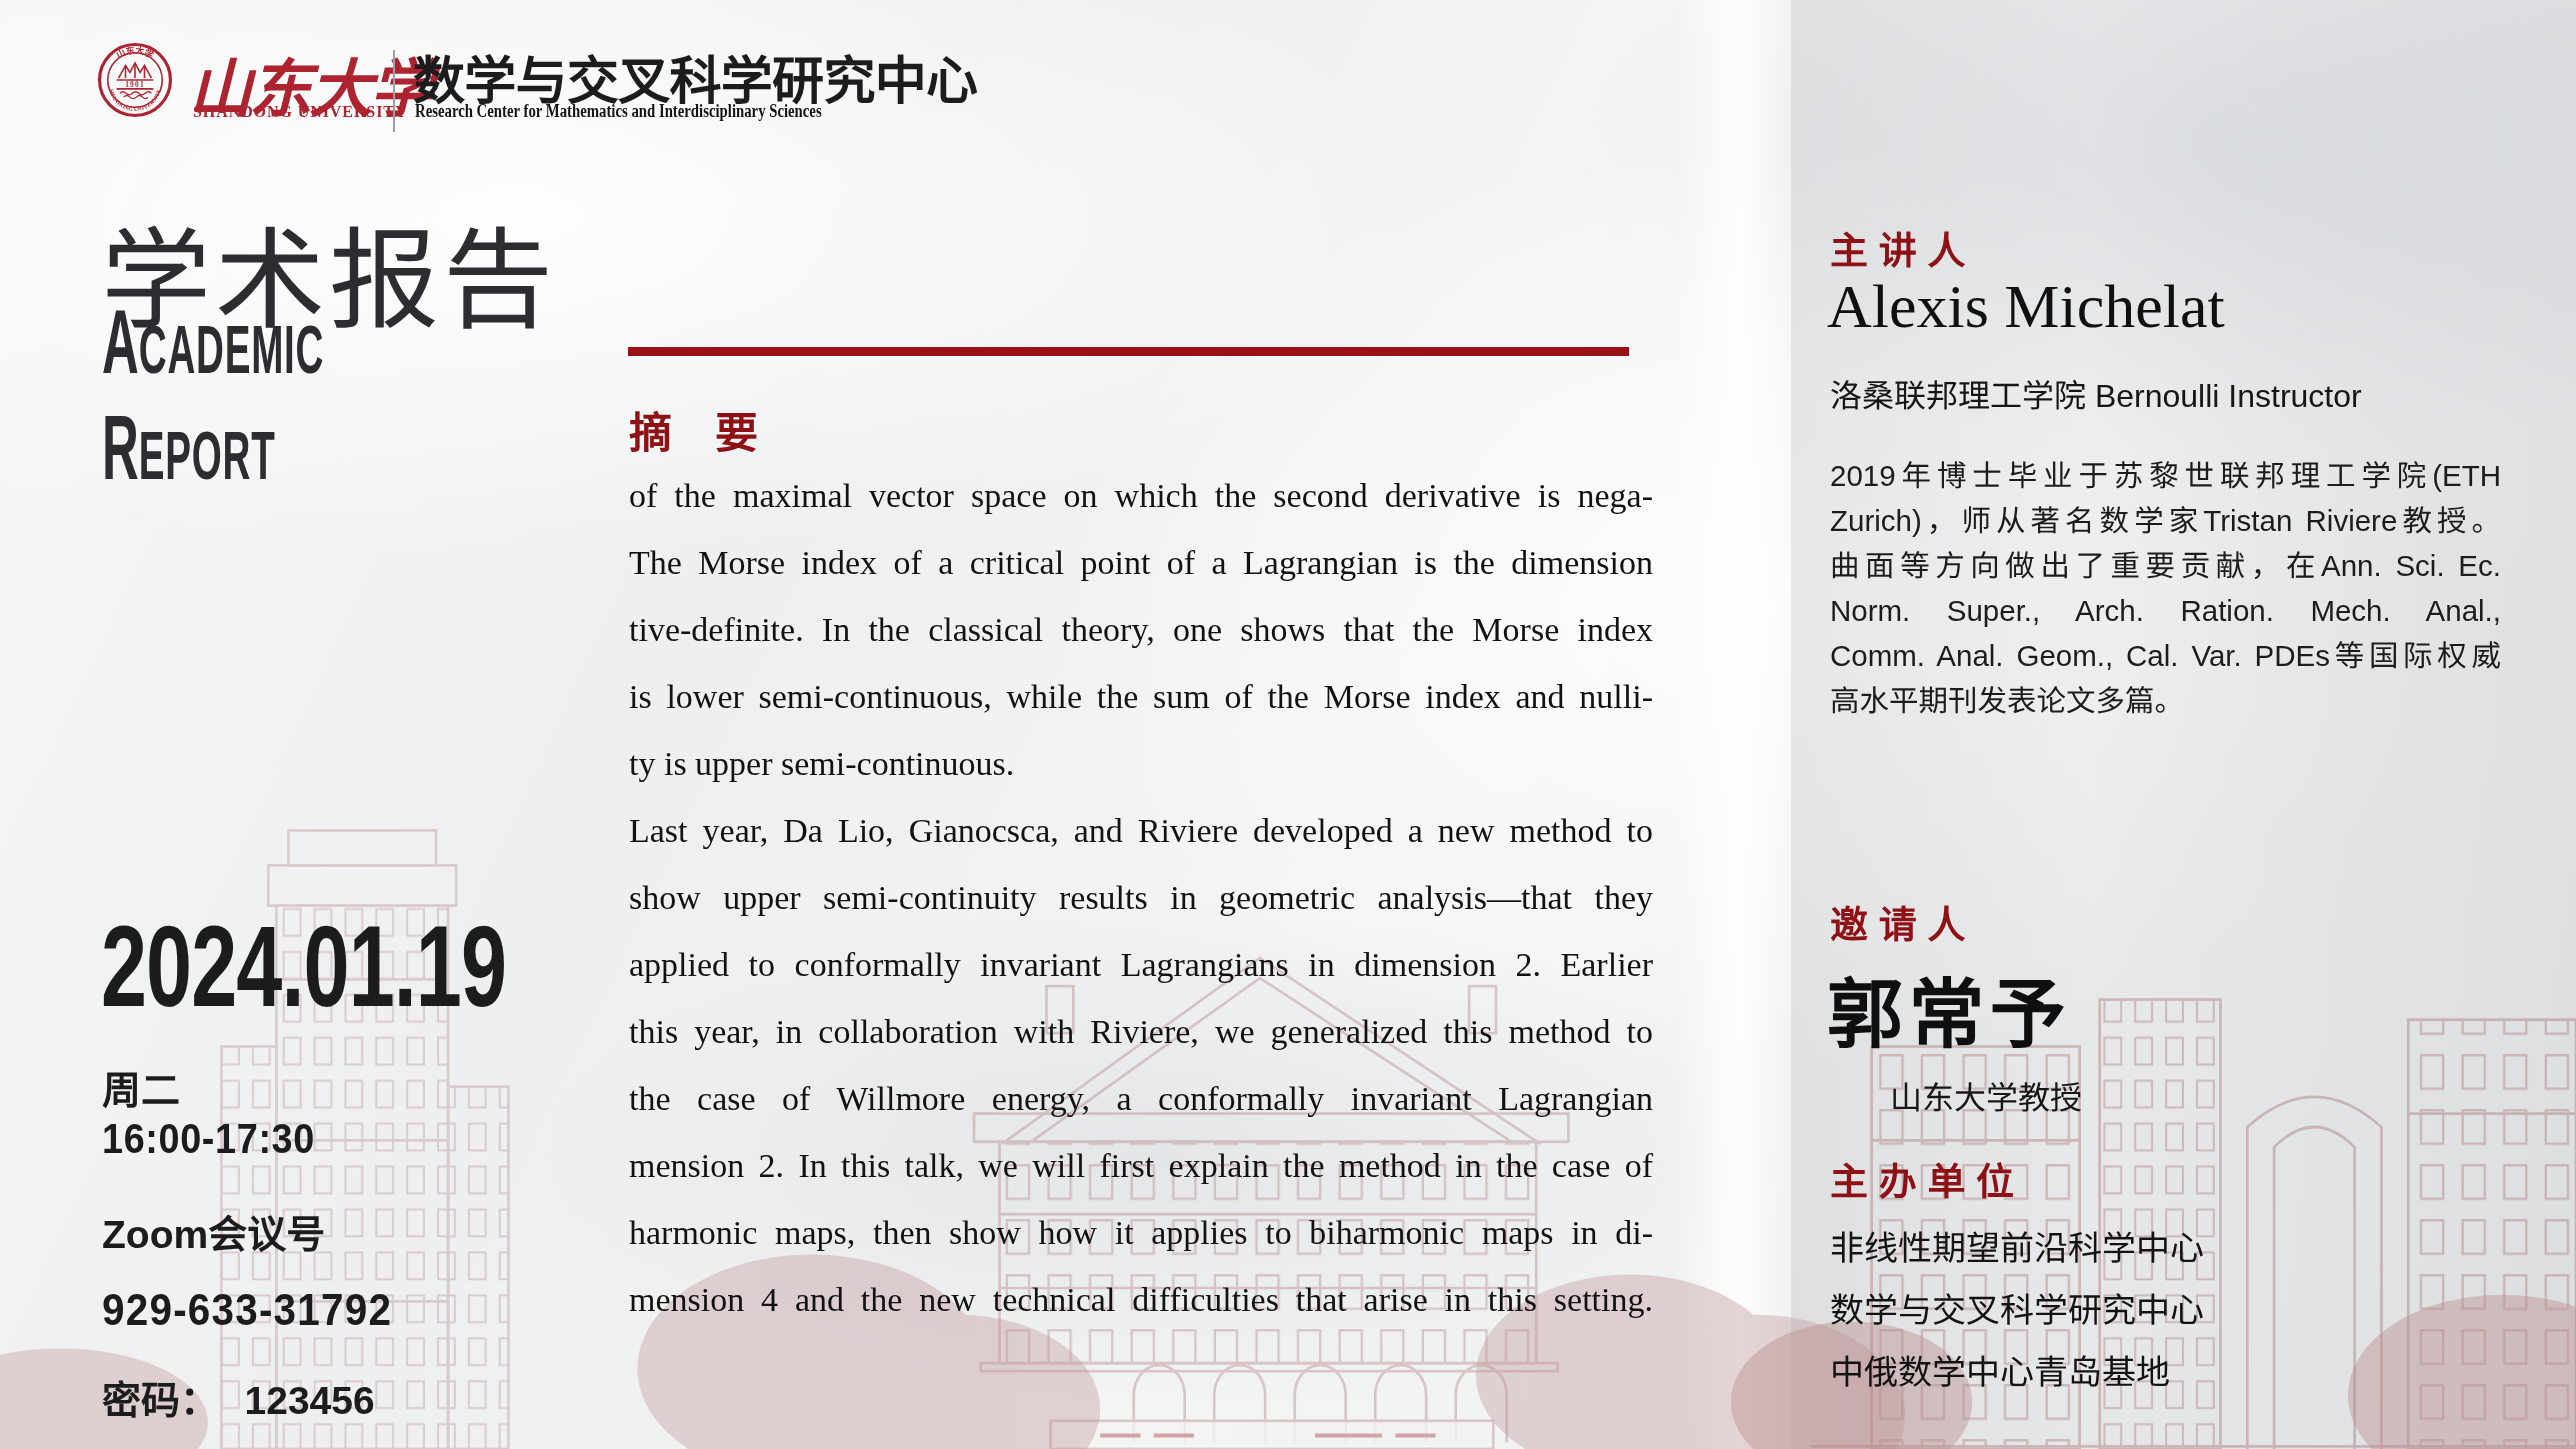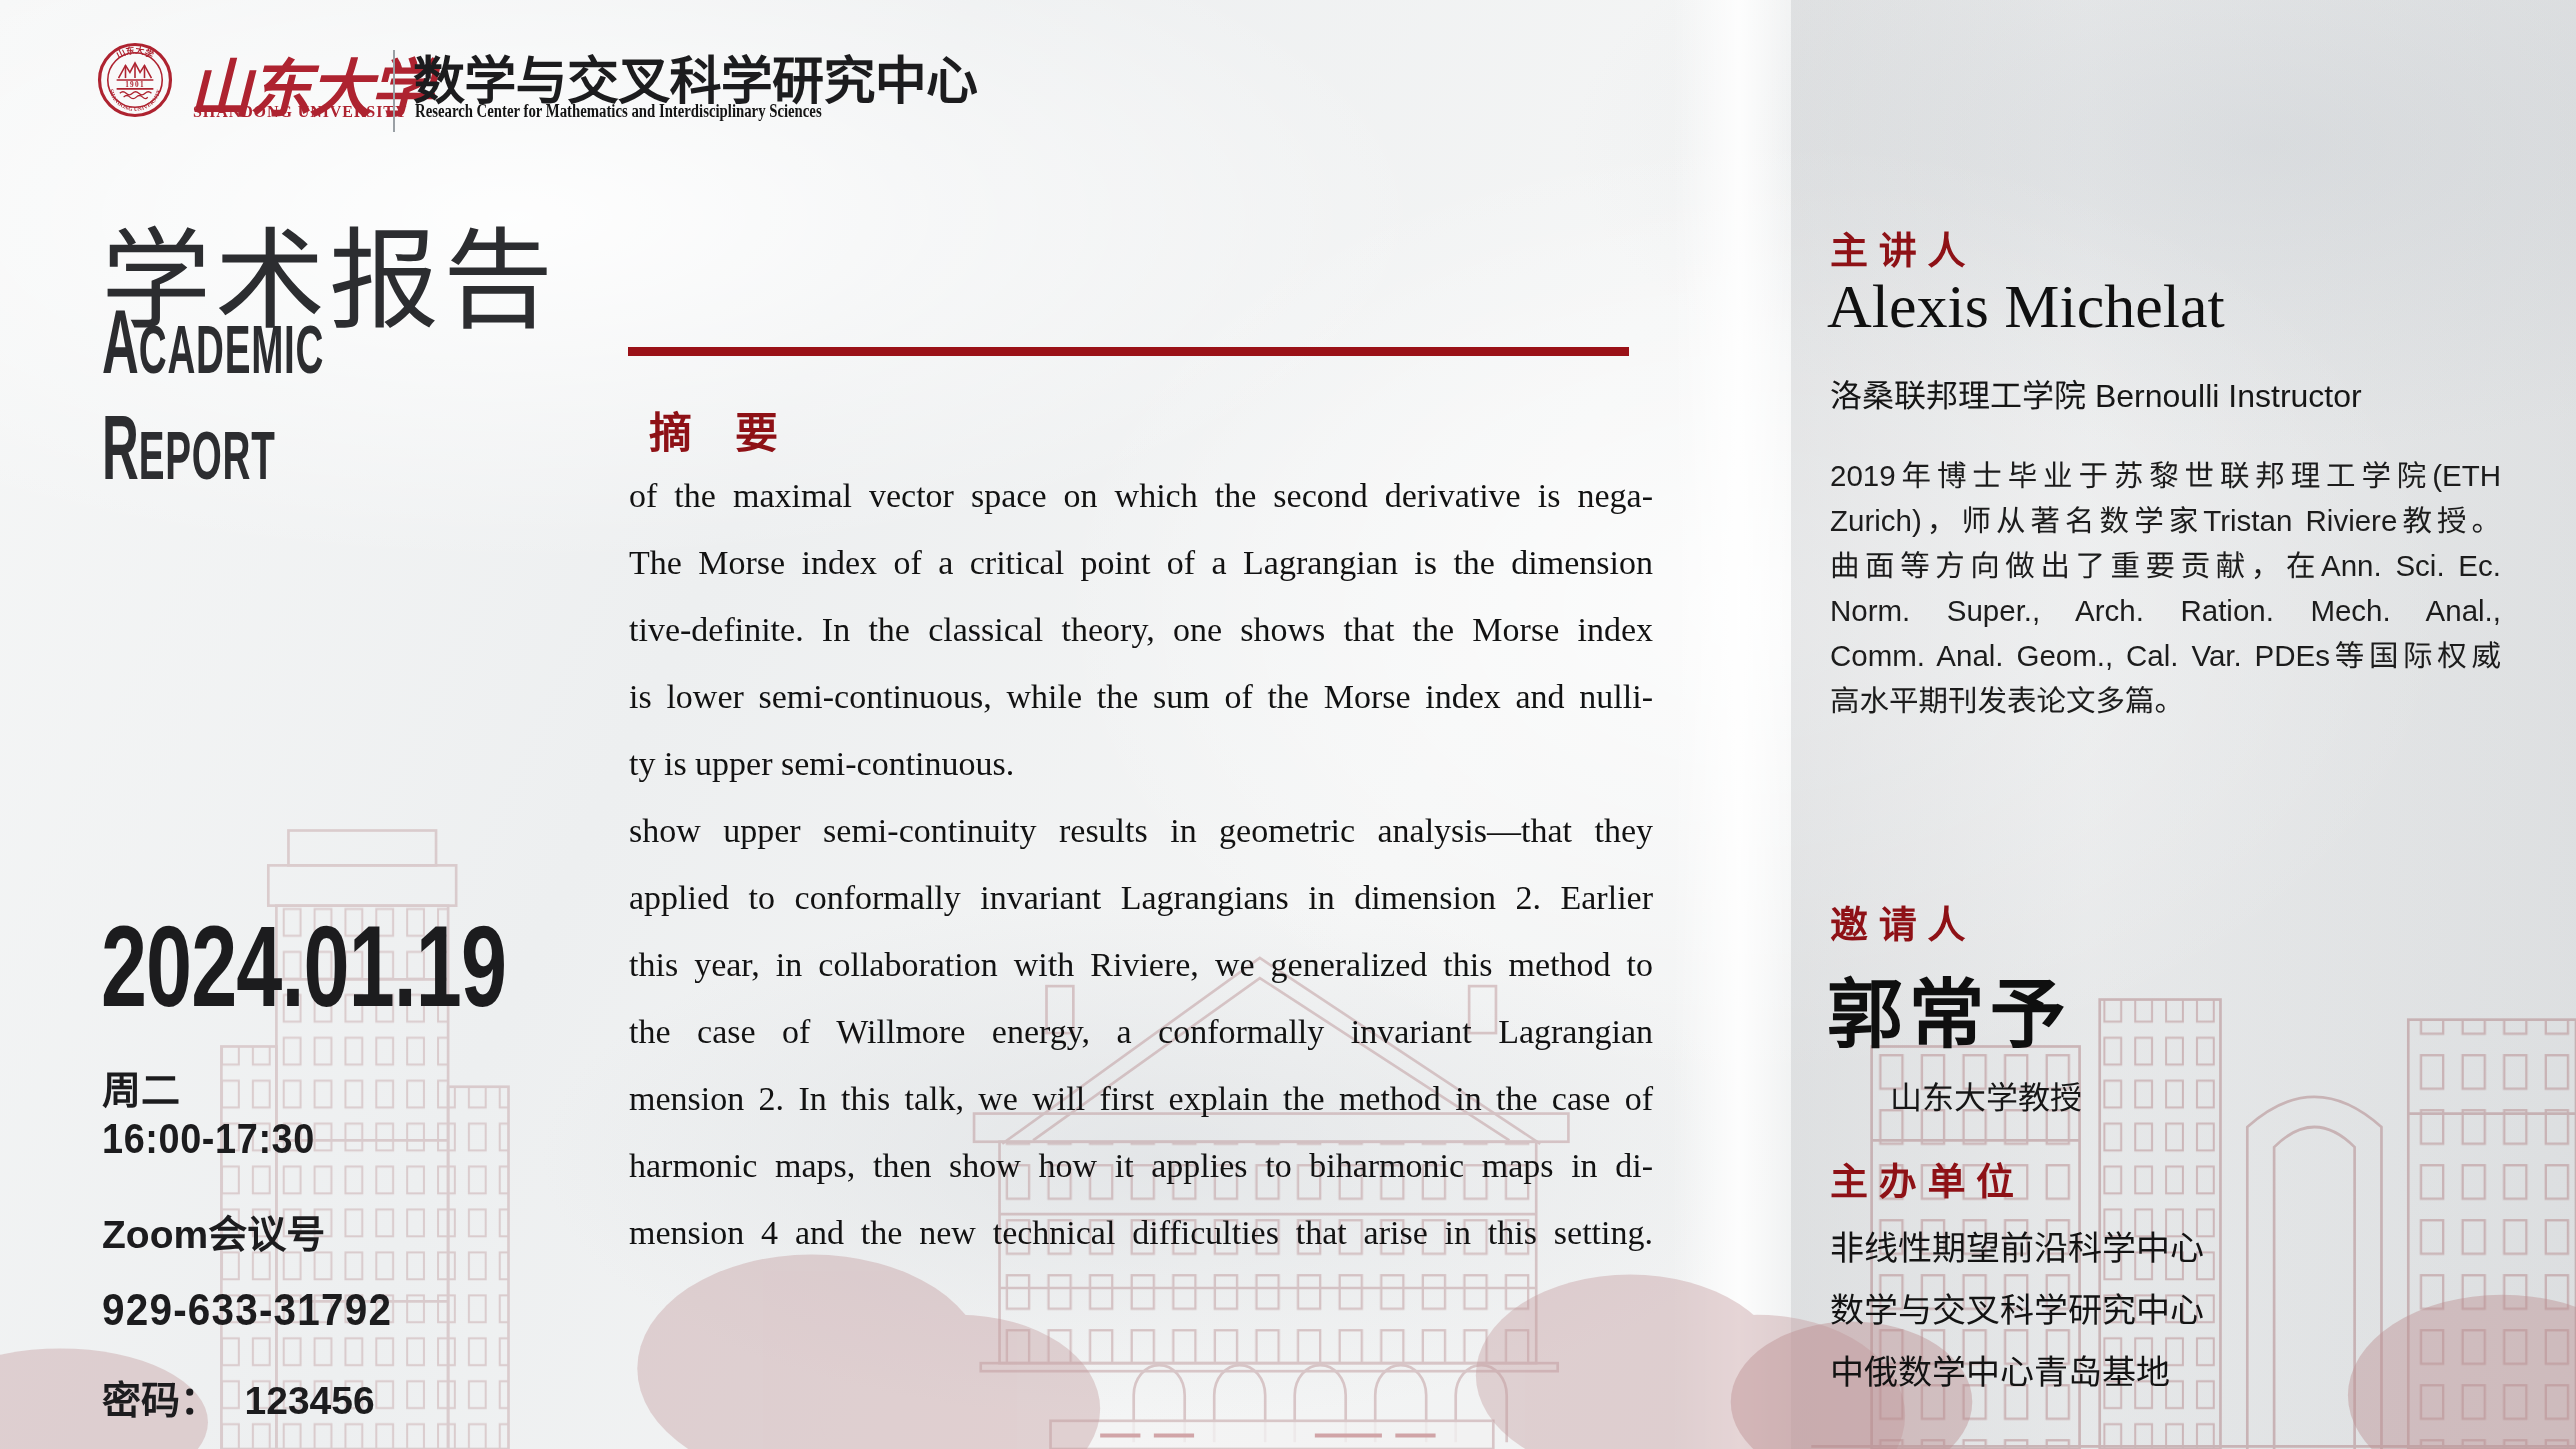--- a/index.html
+++ b/index.html
@@ -49,21 +49,21 @@
   .zoom-label{left:102px;top:1203px;font-size:39px;font-weight:700;color:#1c1c1e;}
   .zoom-id{left:102px;top:1285px;font-size:44px;font-weight:800;color:#1c1c1e;
     white-space:nowrap;transform:scaleX(.92);transform-origin:left;letter-spacing:1.3px;}
   .pwd{left:102px;top:1369px;font-size:39px;font-weight:700;color:#1c1c1e;}
   .pwd .val{margin-left:25.5px;font-weight:800;}
 
   
   .talk-title{left:629px;top:193px;width:1006px;font-family:"Liberation Serif",serif;
     font-size:50px;line-height:71px;color:#131313;letter-spacing:0.7px;}
   .rule{left:628px;top:347px;width:1001px;height:8.7px;background:#9a1117;}
-  .abs-head{left:629px;top:398px;font-size:43px;font-weight:800;color:#8e1116;margin-left:20px;}
+  .abs-head{left:629px;top:398px;font-size:43px;font-weight:800;color:#8e1116;}
   .abstract{left:629px;top:462px;width:1024px;font-family:"Liberation Serif",serif;
     font-size:34px;line-height:67px;color:#121212;}
   .abstract .ln{text-align:justify;text-align-last:justify;white-space:normal;}
   .abstract .ln.end{text-align-last:left;}
 
   
   .red-label{font-size:38px;font-weight:800;color:#8e1116;letter-spacing:10.7px;}
   .spk-label{left:1830px;top:220px;}
   .spk-name{left:1827px;top:271px;font-family:Liberation Serif, serif;font-size:62px;color:#101010;}
   .spk-aff{left:1830px;top:370px;font-size:32px;color:#161616;}
@@ -205,20 +205,21 @@
 
   <div class="abs rule"></div>
   <div class="abs abs-head">摘　要</div>
 
   <div class="abs abstract">
     <div class="ln">of the maximal vector space on which the second derivative is nega-</div>
     <div class="ln">The Morse index of a critical point of a Lagrangian is the dimension</div>
     <div class="ln">tive-definite. In the classical theory, one shows that the Morse index</div>
     <div class="ln">is lower semi-continuous, while the sum of the Morse index and nulli-</div>
     <div class="ln end">ty is upper semi-continuous.</div>
+    <div class="ln">Last year, Da Lio, Gianocsca, and Riviere developed a new method to</div>
     <div class="ln">show upper semi-continuity results in geometric analysis—that they</div>
     <div class="ln">applied to conformally invariant Lagrangians in dimension 2. Earlier</div>
     <div class="ln">this year, in collaboration with Riviere, we generalized this method to</div>
     <div class="ln">the case of Willmore energy, a conformally invariant Lagrangian</div>
     <div class="ln">mension 2. In this talk, we will first explain the method in the case of</div>
     <div class="ln">harmonic maps, then show how it applies to biharmonic maps in di-</div>
     <div class="ln">mension 4 and the new technical difficulties that arise in this setting.</div>
   </div>
 
   <div class="abs red-label spk-label">主讲人</div>

